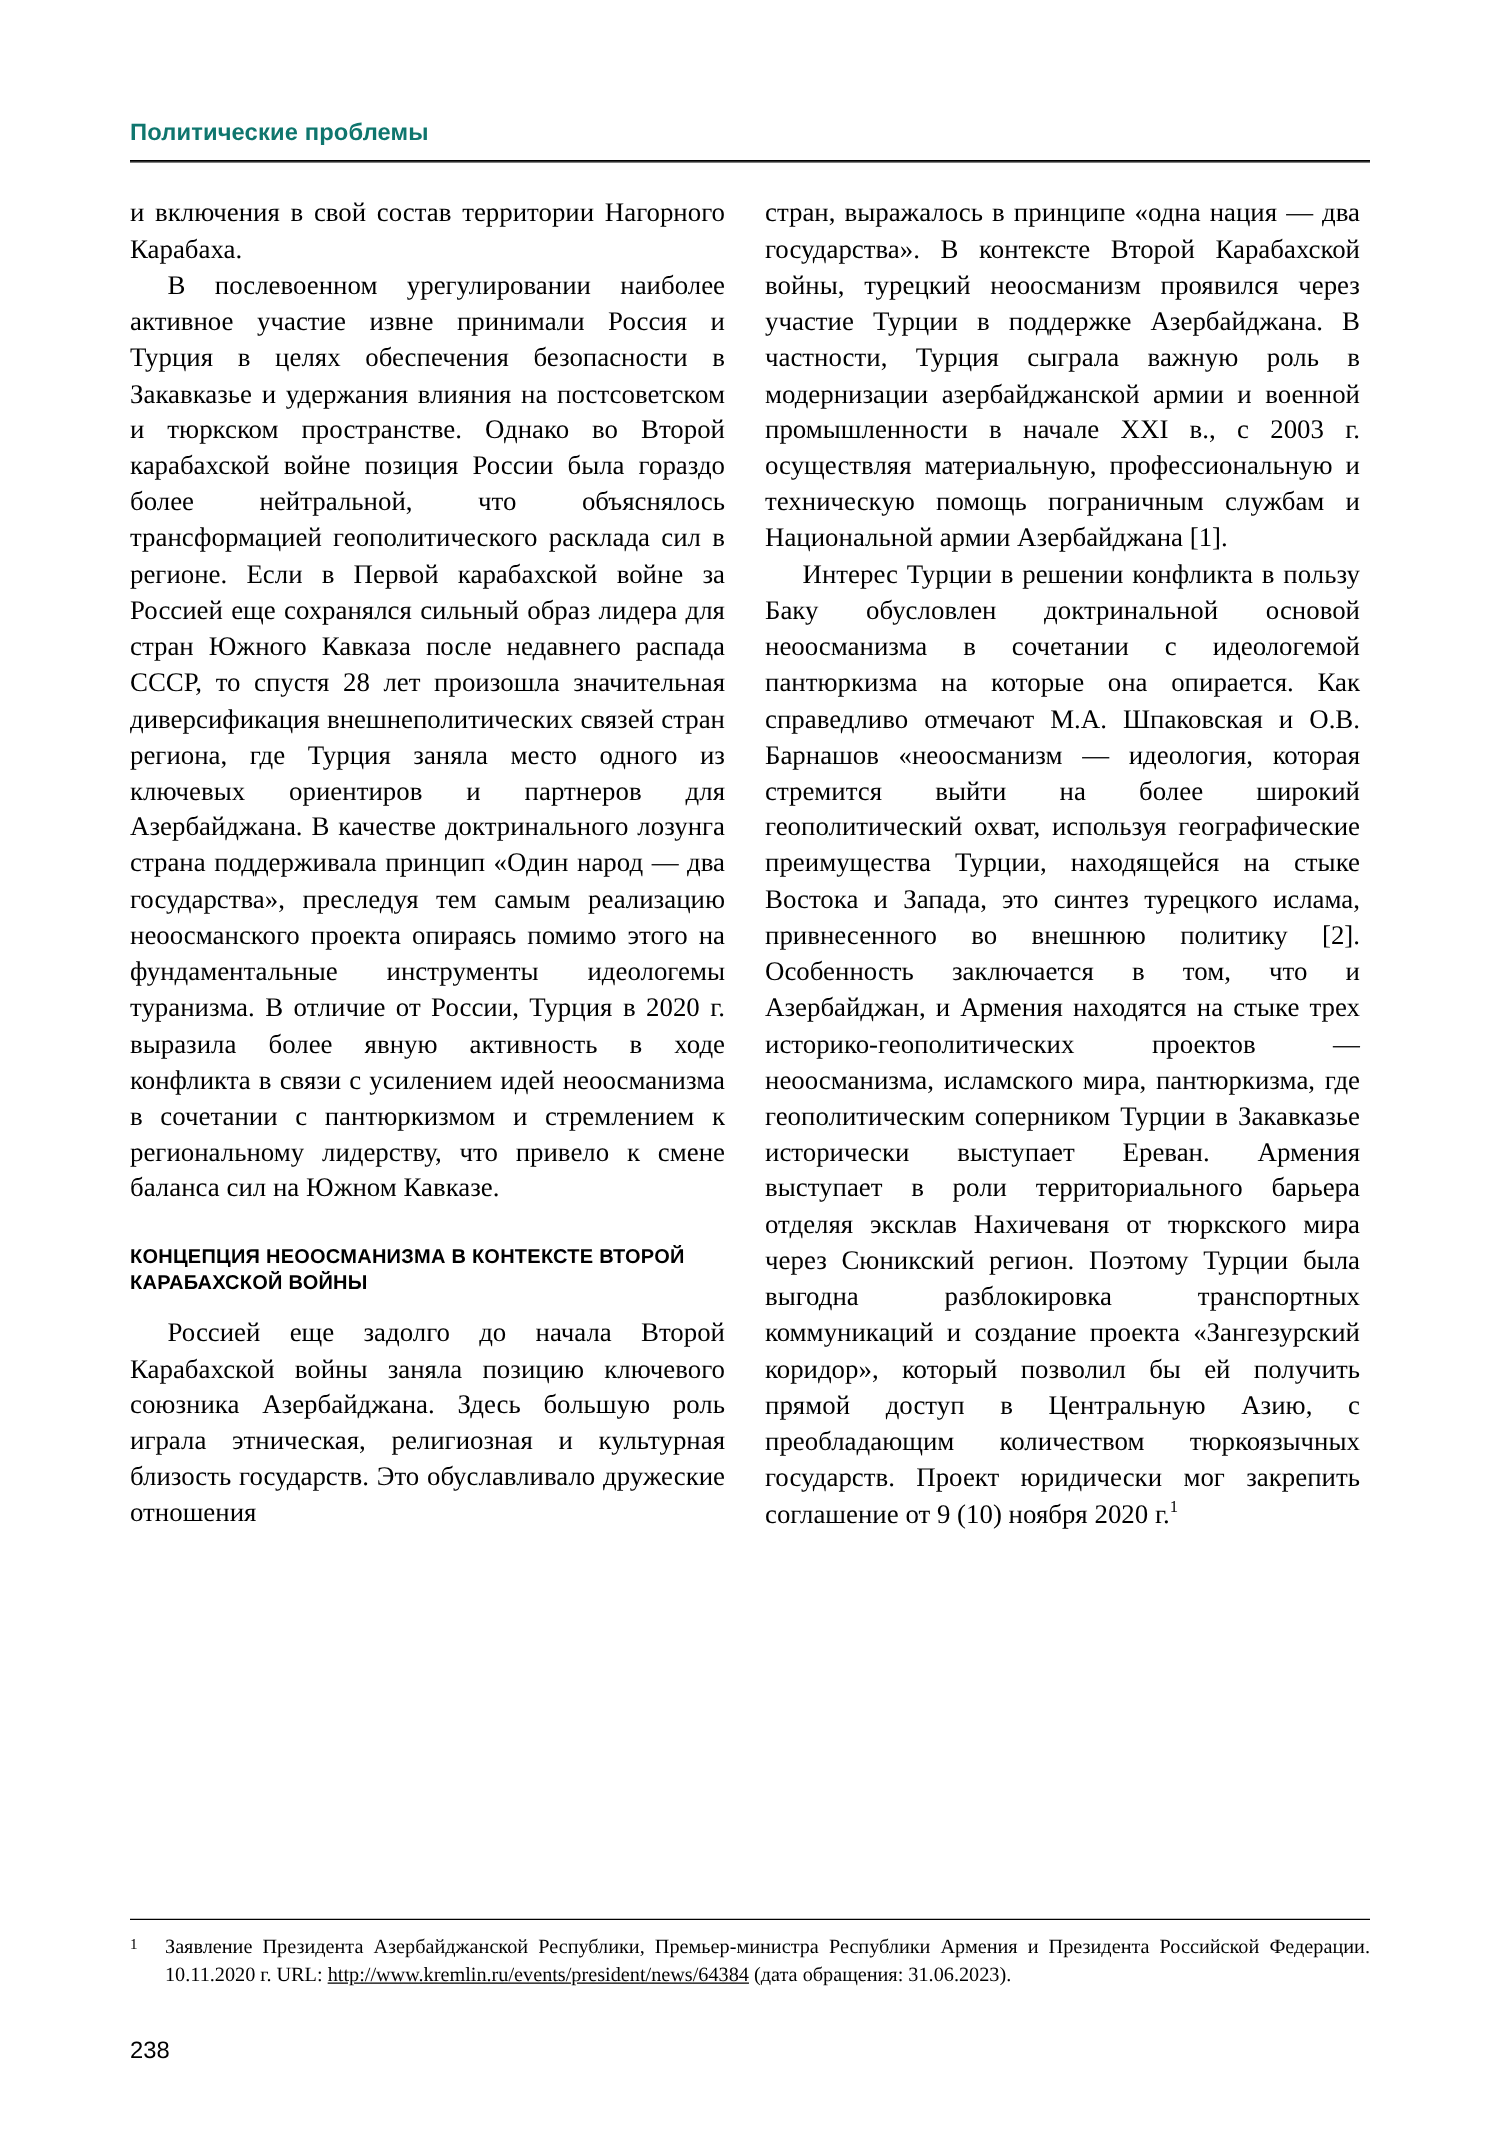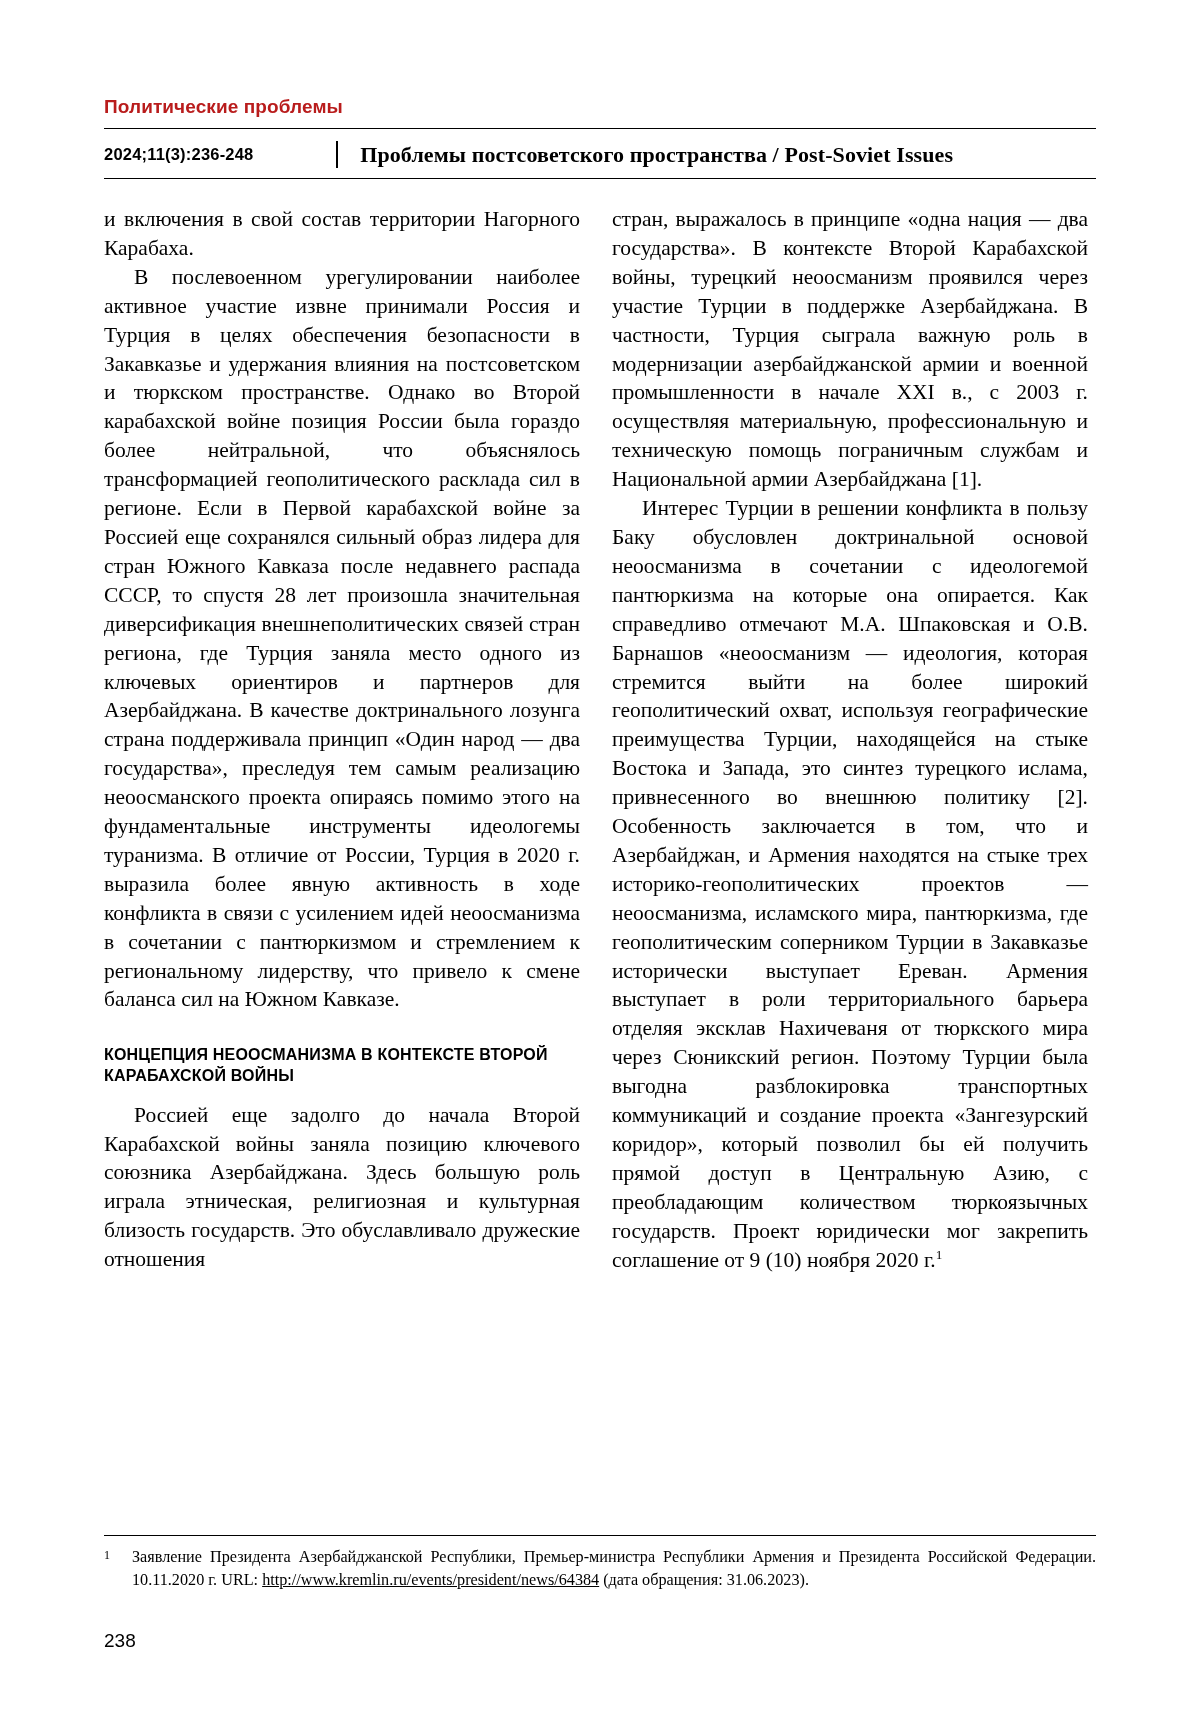--- a/index.html
+++ b/index.html
@@ -21,21 +21,21 @@
     height: 1710px;
     box-sizing: border-box;
     padding: 96px 104px 60px 104px;
   }
   
   .running-head {
     font-family: "Liberation Sans", sans-serif;
     font-weight: bold;
     font-size: 19px;
     letter-spacing: 0.1px;
-    color: #b91c1c;
+    color: #0f766e;
     margin: 0 0 10px 0;
   }
   .header-rule {
     border-top: 1.4px solid #000;
     width: 100%;
     margin: 0 0 0 0;
   }
   .header-row {
     display: flex;
     align-items: flex-start;
@@ -146,25 +146,20 @@
   }
 </style>
 </head>
 <body>
 
 <div class="page">
 
   <div class="running-head">Политические проблемы</div>
   <div class="header-rule"></div>
 
-  <div class="header-row">
-    <div class="header-issue">2024;11(3):236-248</div>
-    <div class="header-sep"></div>
-    <div class="header-journal">Проблемы постсоветского пространства / Post-Soviet Issues</div>
-  </div>
   <div class="header-rule-bottom"></div>
 
   <div class="columns">
 
     <div class="col">
       <p class="body">и включения в свой состав территории Нагорного Карабаха.</p>
       <p class="body indent">В послевоенном урегулировании наиболее активное участие извне принимали Россия и Турция в целях обеспечения безопасности в Закавказье и удержания влияния на постсоветском и тюркском пространстве. Однако во Второй карабахской войне позиция России была гораздо более нейтральной, что объяснялось трансформацией геополитического расклада сил в регионе. Если в Первой карабахской войне за Россией еще сохранялся сильный образ лидера для стран Южного Кавказа после недавнего распада СССР, то спустя 28 лет произошла значительная диверсификация внешнеполитических связей стран региона, где Турция заняла место одного из ключевых ориентиров и партнеров для Азербайджана. В качестве доктринального лозунга страна поддерживала принцип «Один народ — два государства», преследуя тем самым реализацию неоосманского проекта опираясь помимо этого на фундаментальные инструменты идеологемы туранизма. В отличие от России, Турция в 2020 г. выразила более явную активность в ходе конфликта в связи с усилением идей неоосманизма в сочетании с пантюркизмом и стремлением к региональному лидерству, что привело к смене баланса сил на Южном Кавказе.</p>
       <h2 class="section">КОНЦЕПЦИЯ НЕООСМАНИЗМА В КОНТЕКСТЕ ВТОРОЙ КАРАБАХСКОЙ ВОЙНЫ</h2>
       <p class="body indent">Россией еще задолго до начала Второй Карабахской войны заняла позицию ключевого союзника Азербайджана. Здесь большую роль играла этническая, религиозная и культурная близость государств. Это обуславливало дружеские отношения</p>
     </div>

